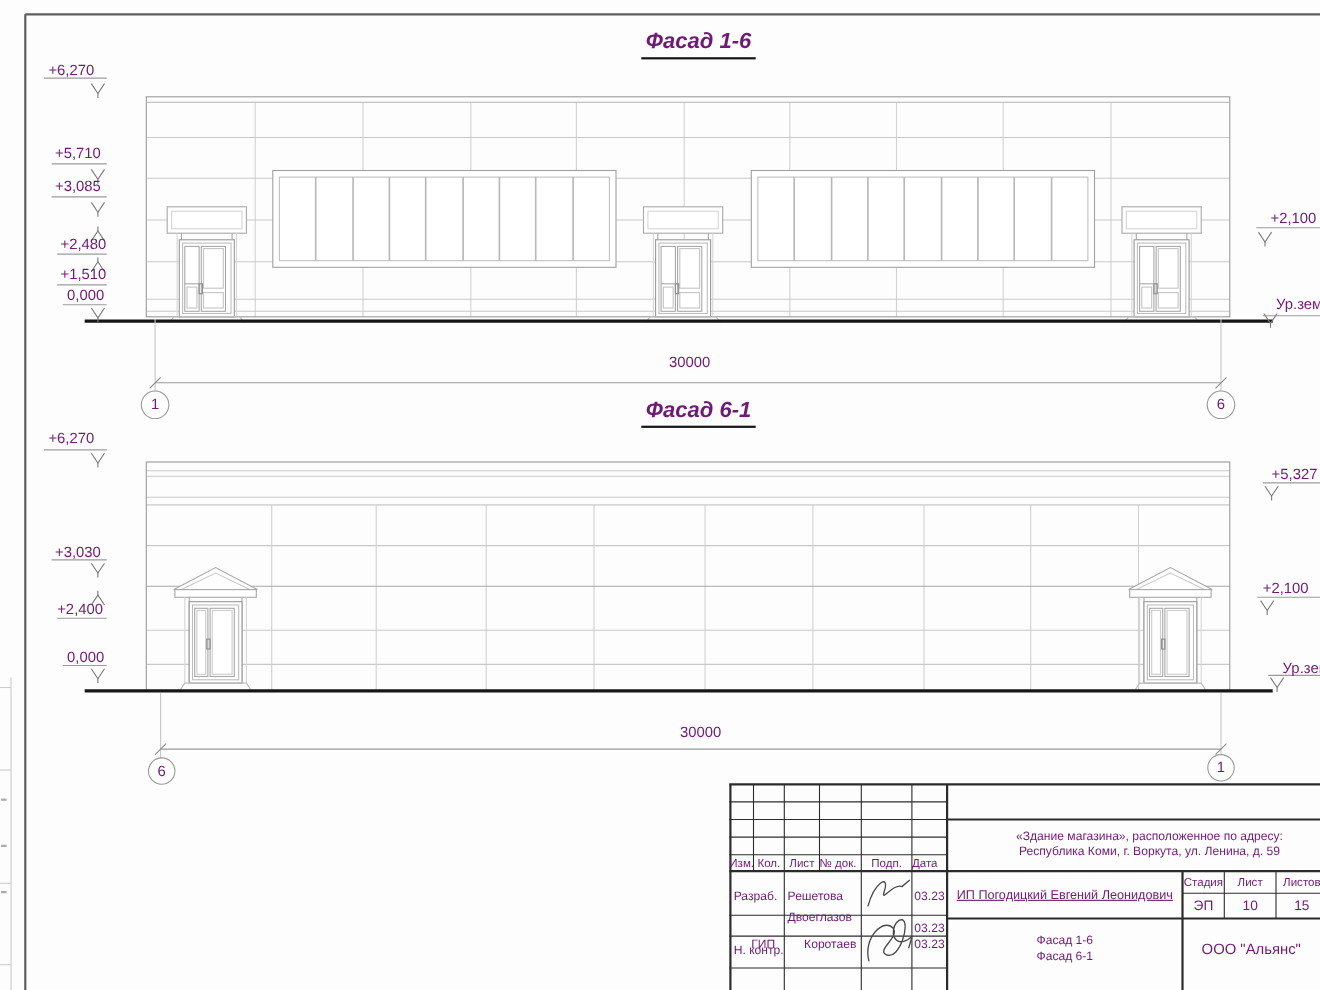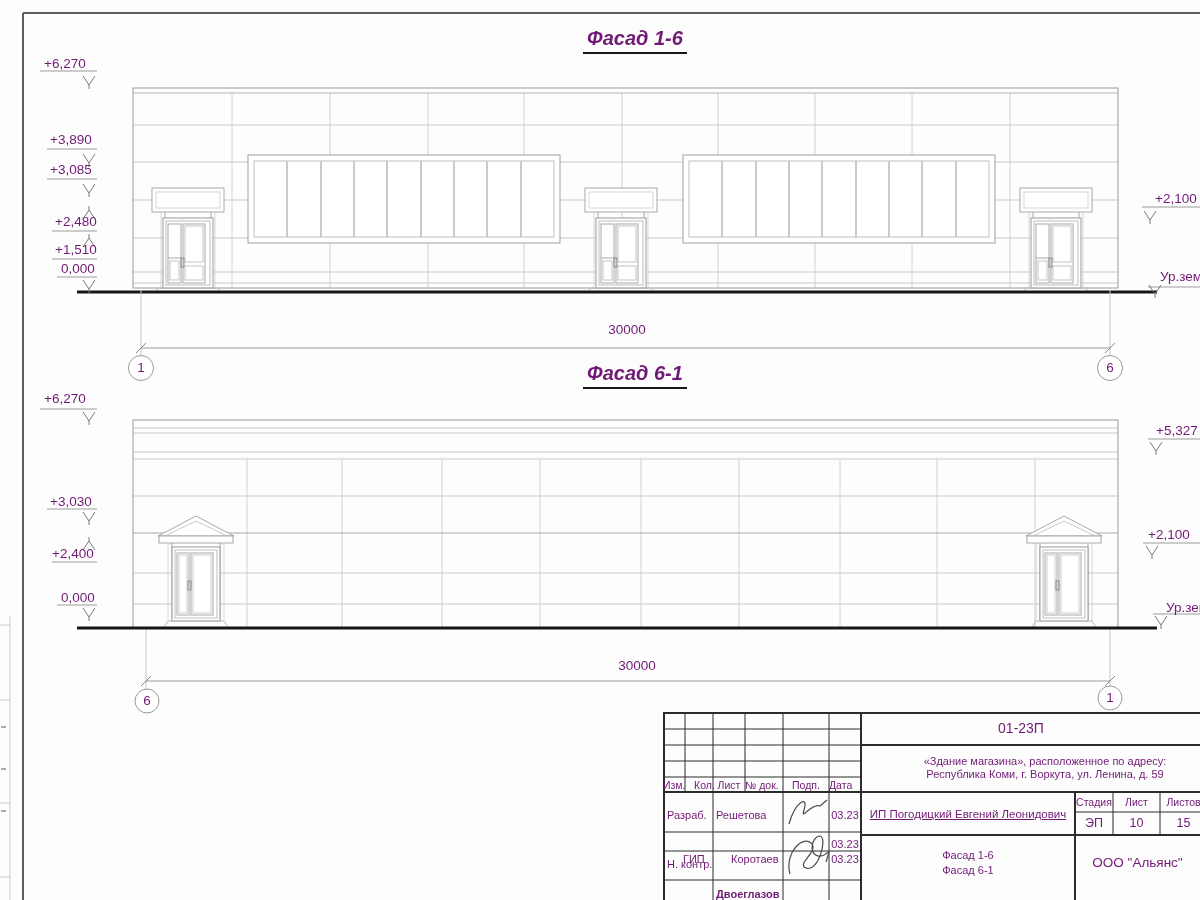--- a/index.html
+++ b/index.html
@@ -254,21 +254,21 @@
   </g>
 
   <g fill="none" stroke="#4a4a4a" stroke-width="1.2">
     <path d="M789,824 C795,802 809,794 804,810 C800,822 812,802 820,806 L827,800"></path>
     <path d="M790,874 C784,852 804,834 812,844 C818,852 796,864 806,868 C818,873 828,838 820,836 C812,836 808,854 818,856 C828,858 832,842 826,862"></path>
   </g>
 </svg>
 
 <div class="abs fac-title" style="left:555px;top:27px;width:160px;"><span>Фасад 1-6</span></div>
 <div class="abs elev" style="left:44px;top:56px;">+6,270</div>
-<div class="abs elev" style="left:50px;top:132px;">+3,890</div>
+<div class="abs elev" style="left:50px;top:132px;">+5,710</div>
 <div class="abs elev" style="left:50px;top:162px;">+3,085</div>
 <div class="abs elev" style="left:55px;top:214px;">+2,480</div>
 <div class="abs elev" style="left:55px;top:242px;">+1,510</div>
 <div class="abs elev" style="left:61px;top:261px;">0,000</div>
 <div class="abs elev" style="left:1155px;top:191px;">+2,100</div>
 <div class="abs elev" style="left:1160px;top:269px;">Ур.зем</div>
 <div class="abs dim" style="left:597px;top:322px;width:60px;">30000</div>
 <div class="abs bub" style="left:128px;top:355px;">1</div>
 <div class="abs bub" style="left:1097px;top:355px;">6</div>
 
@@ -277,36 +277,35 @@
 <div class="abs elev" style="left:50px;top:494px;">+3,030</div>
 <div class="abs elev" style="left:52px;top:546px;">+2,400</div>
 <div class="abs elev" style="left:61px;top:590px;">0,000</div>
 <div class="abs elev" style="left:1156px;top:423px;">+5,327</div>
 <div class="abs elev" style="left:1148px;top:527px;">+2,100</div>
 <div class="abs elev" style="left:1166px;top:600px;">Ур.зем</div>
 <div class="abs dim" style="left:607px;top:658px;width:60px;">30000</div>
 <div class="abs bub" style="left:134px;top:688px;">6</div>
 <div class="abs bub" style="left:1097px;top:685px;">1</div>
 
-<div class="abs st st-c" style="left:861px;top:720px;width:320px;font-size:14px;">01-23П</div>
 <div class="abs st st-c" style="left:880px;top:755px;width:330px;line-height:13px;">
   <div>«Здание магазина», расположенное по адресу:</div>
   <div>Республика Коми, г. Воркута, ул. Ленина, д. 59</div>
 </div>
 <div class="abs st st-c" style="left:663px;top:779px;width:22px;font-size:10.5px;">Изм.</div>
-<div class="abs st st-c" style="left:685px;top:779px;width:39px;font-size:10.5px;">Кол.</div>
+<div class="abs st st-c" style="left:685px;top:779px;width:28px;font-size:10.5px;">Кол.</div>
 <div class="abs st st-c" style="left:713px;top:779px;width:32px;font-size:10.5px;">Лист</div>
 <div class="abs st st-c" style="left:745px;top:779px;width:16px;font-size:10.5px;">№ док.</div>
 <div class="abs st st-c" style="left:783px;top:779px;width:46px;font-size:10.5px;">Подп.</div>
 <div class="abs st st-c" style="left:829px;top:779px;width:20px;font-size:10.5px;">Дата</div>
 <div class="abs st" style="left:667px;top:809px;">Разраб.</div>
 <div class="abs st" style="left:716px;top:809px;">Решетова</div>
 <div class="abs st st-c" style="left:829px;top:809px;width:32px;">03.23</div>
 <div class="abs st" style="left:667px;top:838px;margin-top:20px;">Н. контр.</div>
-<div class="abs st" style="left:716px;top:888px;font-weight:bold;">Двоеглазов</div>
+<div class="abs st" style="left:716px;top:828px;">Двоеглазов</div>
 <div class="abs st st-c" style="left:829px;top:838px;width:32px;">03.23</div>
 <div class="abs st" style="left:667px;top:853px;padding-left:16px;">ГИП</div>
 <div class="abs st" style="left:716px;top:853px;margin-left:15px;">Коротаев</div>
 <div class="abs st st-c" style="left:829px;top:853px;width:32px;">03.23</div>
 <div class="abs flexc" style="left:861px;top:792px;width:214px;height:43px;font-size:11.5px;text-decoration:underline;">ИП Погодицкий Евгений Леонидович</div>
 <div class="abs st st-c" style="left:1075px;top:796px;width:38px;font-size:10.5px;">Стадия</div>
 <div class="abs st st-c" style="left:1113px;top:796px;width:47px;font-size:10.5px;">Лист</div>
 <div class="abs st st-c" style="left:1160px;top:796px;width:47px;font-size:10.5px;">Листов</div>
 <div class="abs st st-c" style="left:1075px;top:816px;width:38px;font-size:12.5px;">ЭП</div>
 <div class="abs st st-c" style="left:1113px;top:816px;width:47px;font-size:12.5px;">10</div>

